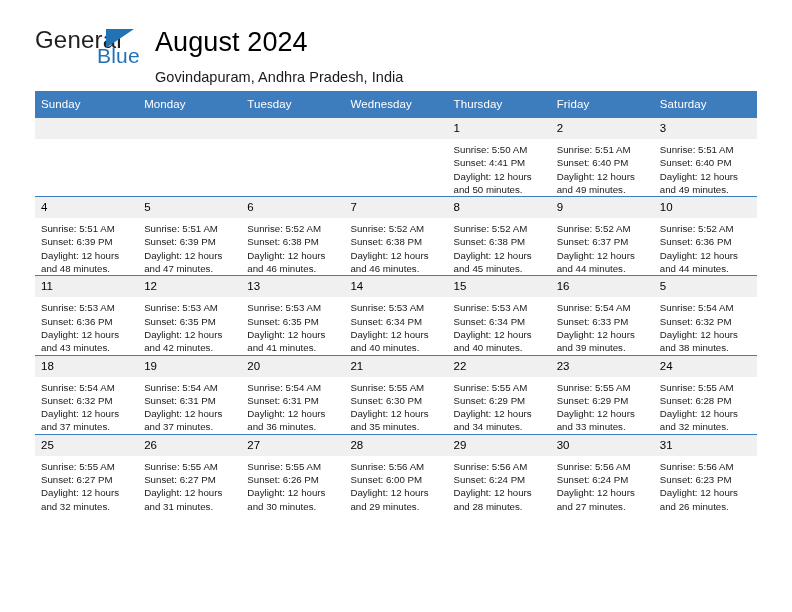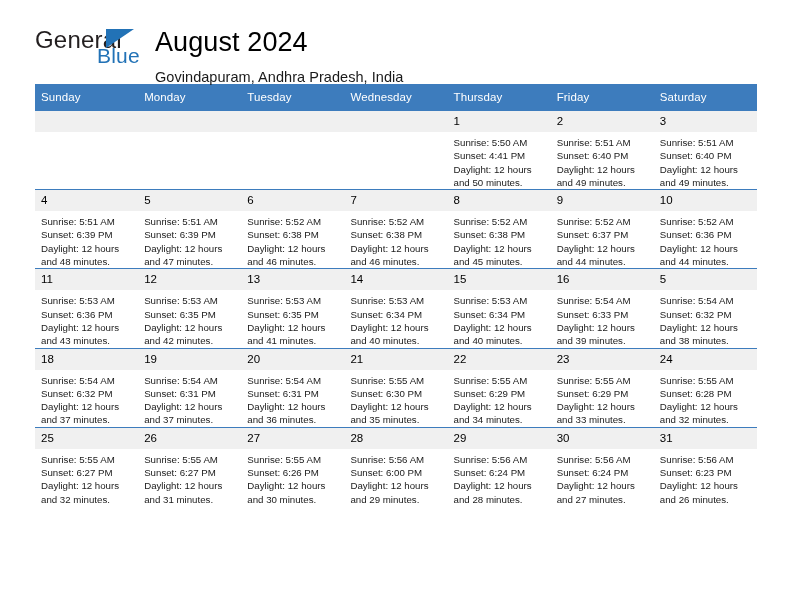--- a/index.html
+++ b/index.html
@@ -84,21 +84,21 @@
     line-height: 19px;
     margin-top: 10px;
     letter-spacing: .05px;
   }
 
   
   table.calendar {
     width: 722px;
     border-collapse: collapse;
     table-layout: fixed;
-    margin-top: 10px;
+    margin-top: 17px;
   }
   table.calendar th {
     background: #3d7cbd;
     color: #ffffff;
     font-size: 11.5px;
     font-weight: normal;
     text-align: left;
     padding: 4px 0 5px 6px;
     height: 18px;
     letter-spacing: .1px;

